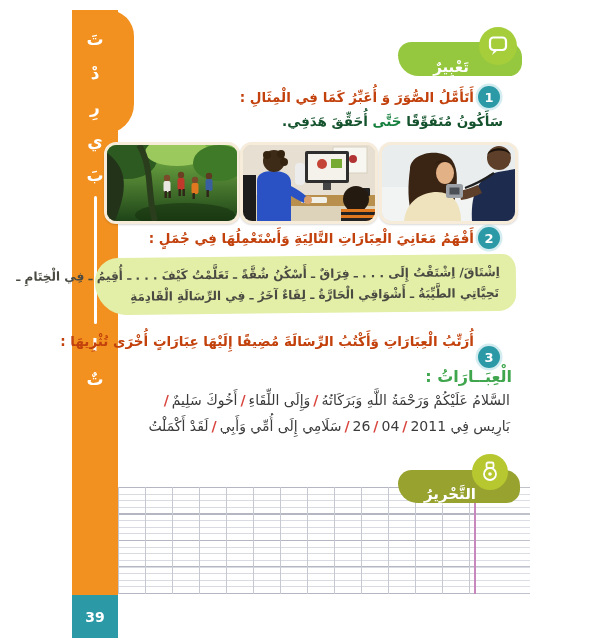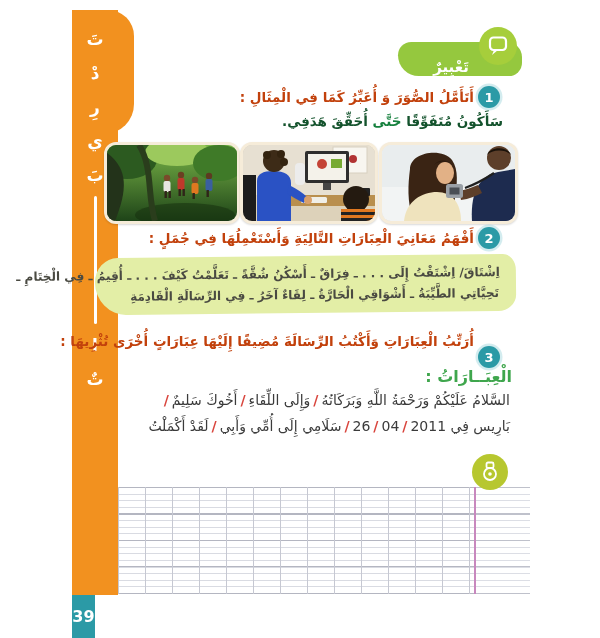--- a/index.html
+++ b/index.html
@@ -9,22 +9,22 @@
   
   .sb-cap{position:absolute;left:72px;top:10px;width:62px;height:124px;background:#F2911F;
           border-radius:0 26px 30px 0;}
   .sb-bar{position:absolute;left:72px;top:10px;width:46px;height:585px;background:#F2911F;}
   .sb-letters{position:absolute;left:72px;top:22px;width:46px;display:flex;flex-direction:column;
               align-items:center;color:#fff;font-weight:bold;font-size:17px;line-height:1;}
   .sb-letters .sl{height:34px;display:flex;align-items:center;}
   .kashida{width:3px;height:128px;background:#fff;border-radius:2px;margin:4px 0;}
 
   
-  .pagenum{position:absolute;left:72px;top:595px;width:23px;height:43px;background:#2B9AA6;
-           color:#fff;font-size:16px;font-weight:bold;display:flex;align-items:center;justify-content:center;}
+  .pagenum{position:absolute;left:72px;top:595px;width:46px;height:43px;background:#2B9AA6;
+           color:#fff;font-size:14px;font-weight:bold;display:flex;align-items:center;justify-content:center;}
 
   
   .lbl{position:absolute;color:#fff;font-weight:bold;font-size:15px;display:flex;
        align-items:flex-end;justify-content:center;z-index:5;}
   .lbl-taabir{left:398px;top:42px;width:124px;height:34px;background:#95C83E;
               border-radius:14px 16px 14px 22px;padding-right:18px;box-sizing:border-box;}
   .lbl-tahrir{left:398px;top:470px;width:122px;height:33px;background:#97A22F;
               border-radius:14px 16px 14px 20px;padding-right:18px;box-sizing:border-box;}
   .lbl-icon{position:absolute;border-radius:50%;display:flex;align-items:center;justify-content:center;z-index:6;}
   .ic-taabir{left:479px;top:27px;width:38px;height:38px;background:#A6CE3B;}
@@ -222,20 +222,23 @@
 
   <div class="phrases">
     <div class="ph-line">
       <span>السَّلامُ عَلَيْكُمْ وَرَحْمَةُ اللَّهِ وَبَرَكَاتُهُ</span><span class="sep">/</span><span>وَإِلَى اللِّقَاءِ</span><span class="sep">/</span><span>أَخُوكَ سَلِيمٌ</span><span class="sep">/</span>
     </div>
     <div class="ph-line">
       <span>بَارِيس فِي 26</span><span class="sep">/</span><span>04</span><span class="sep">/</span><span>2011</span><span class="sep">/</span><span>سَلَامِي إِلَى أُمِّي وَأَبِي</span><span class="sep">/</span><span>لَقَدْ أَكْمَلْتُ</span>
     </div>
   </div>
 
+  <div class="lbl lbl-tahrir">
+    <span>التَّحْرِيرُ</span>
+  </div>
   <div class="lbl-icon ic-tahrir">
     <svg width="24" height="24" viewBox="0 0 24 24">
       <rect x="8.5" y="2.5" width="7" height="5.5" rx="1.5" fill="none" stroke="#fff" stroke-width="1.8"></rect>
       <circle cx="12" cy="14" r="6" fill="none" stroke="#fff" stroke-width="1.8"></circle>
       <circle cx="12" cy="14" r="1.8" fill="#fff"></circle>
     </svg>
   </div>
 
   <div class="grid-left"></div>
   <div class="grid-right"></div>

